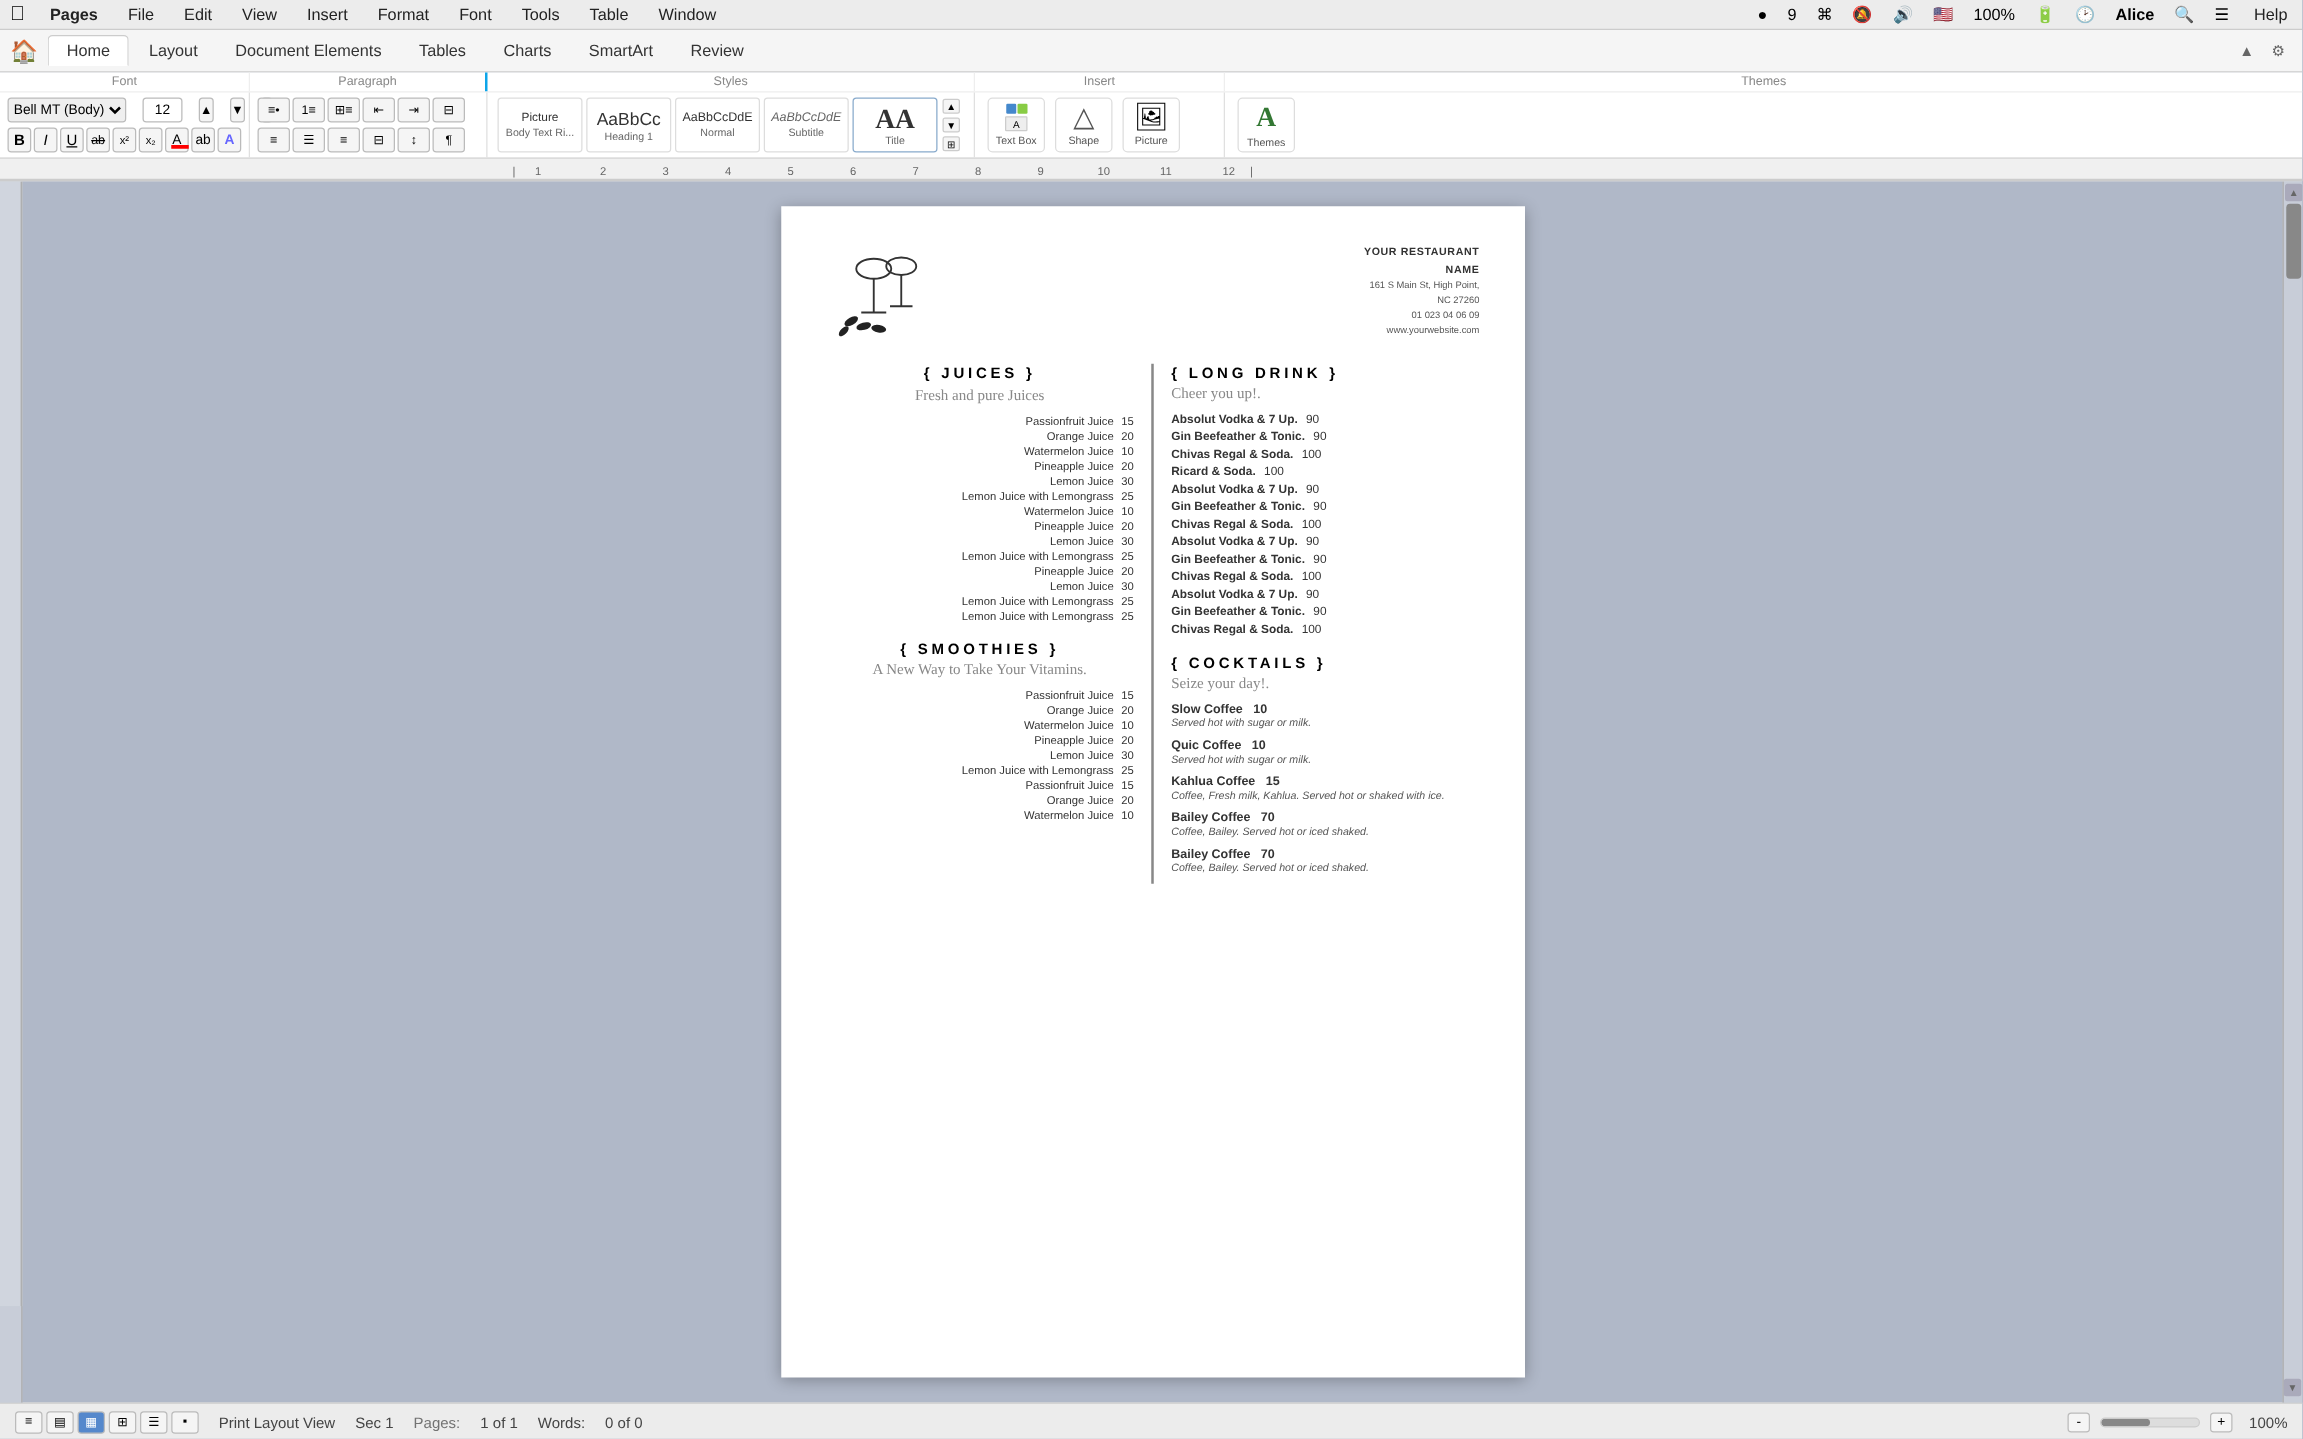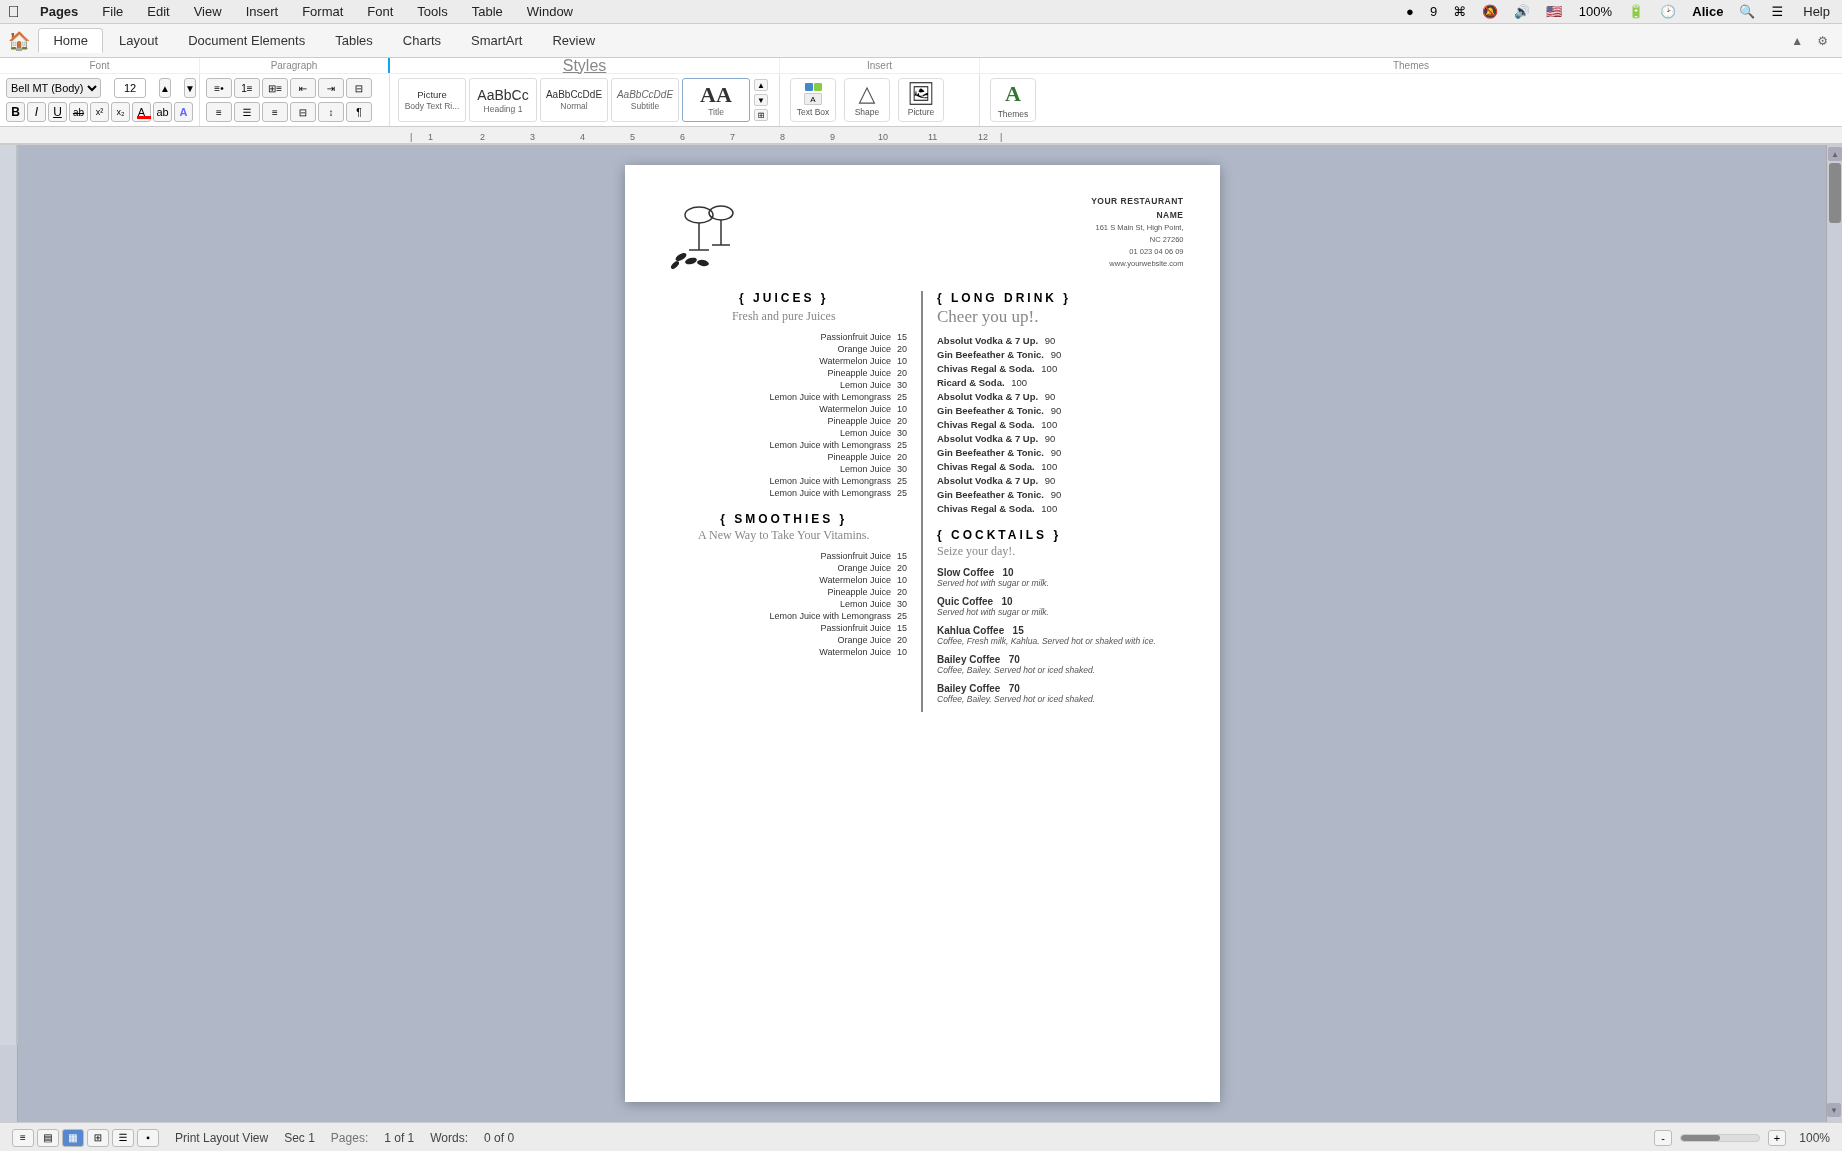--- a/index.html
+++ b/index.html
@@ -58,21 +58,21 @@
   <div style="flex:1;"></div>
   <span style="font-size:12px; color:#666; cursor:pointer; padding: 0 6px;">▲</span>
   <span style="font-size:12px; color:#666; cursor:pointer; padding: 0 6px;">⚙</span>
 </div>
 
 <div style="background:white; border-bottom: 1px solid #ccc; display:flex; flex-direction:column;">
 
   <div style="display:flex; height:16px; border-bottom: 1px solid #eee;">
     <div style="width:200px; font-size:10px; color:#888; text-align:center; border-right:1px solid #eee; display:flex; align-items:center; justify-content:center;">Font</div>
     <div style="width:190px; font-size:10px; color:#888; text-align:center; border-right:2px solid #0ea5e9; display:flex; align-items:center; justify-content:center;">Paragraph</div>
-    <div style="width:390px; font-size:16px; color:#888; text-align:center; border-right:1px solid #eee; display:flex; align-items:center; justify-content:center;text-decoration:underline;">Styles</div>
+    <div style="width:390px; font-size:10px; color:#888; text-align:center; border-right:1px solid #eee; display:flex; align-items:center; justify-content:center;">Styles</div>
     <div style="width:200px; font-size:10px; color:#888; text-align:center; border-right:1px solid #eee; display:flex; align-items:center; justify-content:center;">Insert</div>
     <div style="flex:1; font-size:10px; color:#888; text-align:center; display:flex; align-items:center; justify-content:center;">Themes</div>
   </div>
 
   <div style="display:flex; height:52px; align-items:center;">
 
     <div style="display:flex; flex-direction:column; padding:4px 6px; border-right:1px solid #e0e0e0; width:200px; justify-content:center; gap:4px;">
       <div style="display:flex; align-items:center; gap:13px;">
         <select style="width:130px; height:20px; font-size:11px; border:1px solid #bbb; border-radius:3px;">
           <option>Bell MT (Body)</option>
@@ -349,21 +349,21 @@
                 <span>Watermelon Juice</span>
                 <span style="margin-left:6px; font-weight:500;">10</span>
               </div>
           </div>
         </div>
 
         <div style="flex:1; padding-left:14px;">
 
           <div style="margin-bottom:14px;">
             <div style="font-family:Arial, sans-serif; font-size:12px; font-weight:bold; letter-spacing:3px; margin-bottom:2px;">{ LONG DRINK }</div>
-            <div style="font-family:'Brush Script MT', cursive; font-size:17px; color:#888; margin-bottom:8px;">Cheer you up!.</div>
+            <div style="font-family:'Brush Script MT', cursive; font-size:12px; color:#888; margin-bottom:8px;">Cheer you up!.</div>
             <div style="font-family:Arial,sans-serif; font-size:9.5px; margin-bottom:3px; color:#333; font-weight:bold;">Absolut Vodka &amp; 7 Up. <span style="font-weight:normal; margin-left:4px;">90</span></div>
             <div style="font-family:Arial,sans-serif; font-size:9.5px; margin-bottom:3px; color:#333; font-weight:bold;">Gin Beefeather &amp; Tonic. <span style="font-weight:normal; margin-left:4px;">90</span></div>
             <div style="font-family:Arial,sans-serif; font-size:9.5px; margin-bottom:3px; color:#333; font-weight:bold;">Chivas Regal &amp; Soda. <span style="font-weight:normal; margin-left:4px;">100</span></div>
             <div style="font-family:Arial,sans-serif; font-size:9.5px; margin-bottom:3px; color:#333; font-weight:bold;">Ricard &amp; Soda. <span style="font-weight:normal; margin-left:4px;">100</span></div>
             <div style="font-family:Arial,sans-serif; font-size:9.5px; margin-bottom:3px; color:#333; font-weight:bold;">Absolut Vodka &amp; 7 Up. <span style="font-weight:normal; margin-left:4px;">90</span></div>
             <div style="font-family:Arial,sans-serif; font-size:9.5px; margin-bottom:3px; color:#333; font-weight:bold;">Gin Beefeather &amp; Tonic. <span style="font-weight:normal; margin-left:4px;">90</span></div>
             <div style="font-family:Arial,sans-serif; font-size:9.5px; margin-bottom:3px; color:#333; font-weight:bold;">Chivas Regal &amp; Soda. <span style="font-weight:normal; margin-left:4px;">100</span></div>
             <div style="font-family:Arial,sans-serif; font-size:9.5px; margin-bottom:3px; color:#333; font-weight:bold;">Absolut Vodka &amp; 7 Up. <span style="font-weight:normal; margin-left:4px;">90</span></div>
             <div style="font-family:Arial,sans-serif; font-size:9.5px; margin-bottom:3px; color:#333; font-weight:bold;">Gin Beefeather &amp; Tonic. <span style="font-weight:normal; margin-left:4px;">90</span></div>
             <div style="font-family:Arial,sans-serif; font-size:9.5px; margin-bottom:3px; color:#333; font-weight:bold;">Chivas Regal &amp; Soda. <span style="font-weight:normal; margin-left:4px;">100</span></div>

